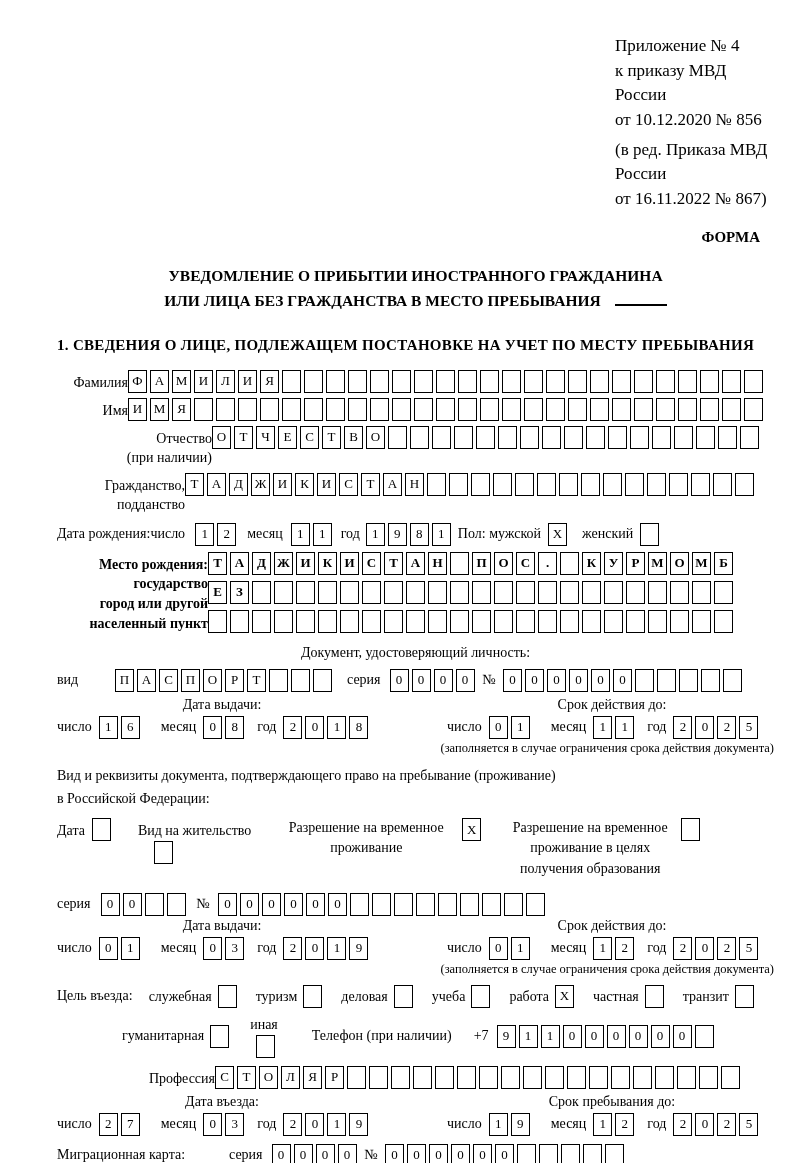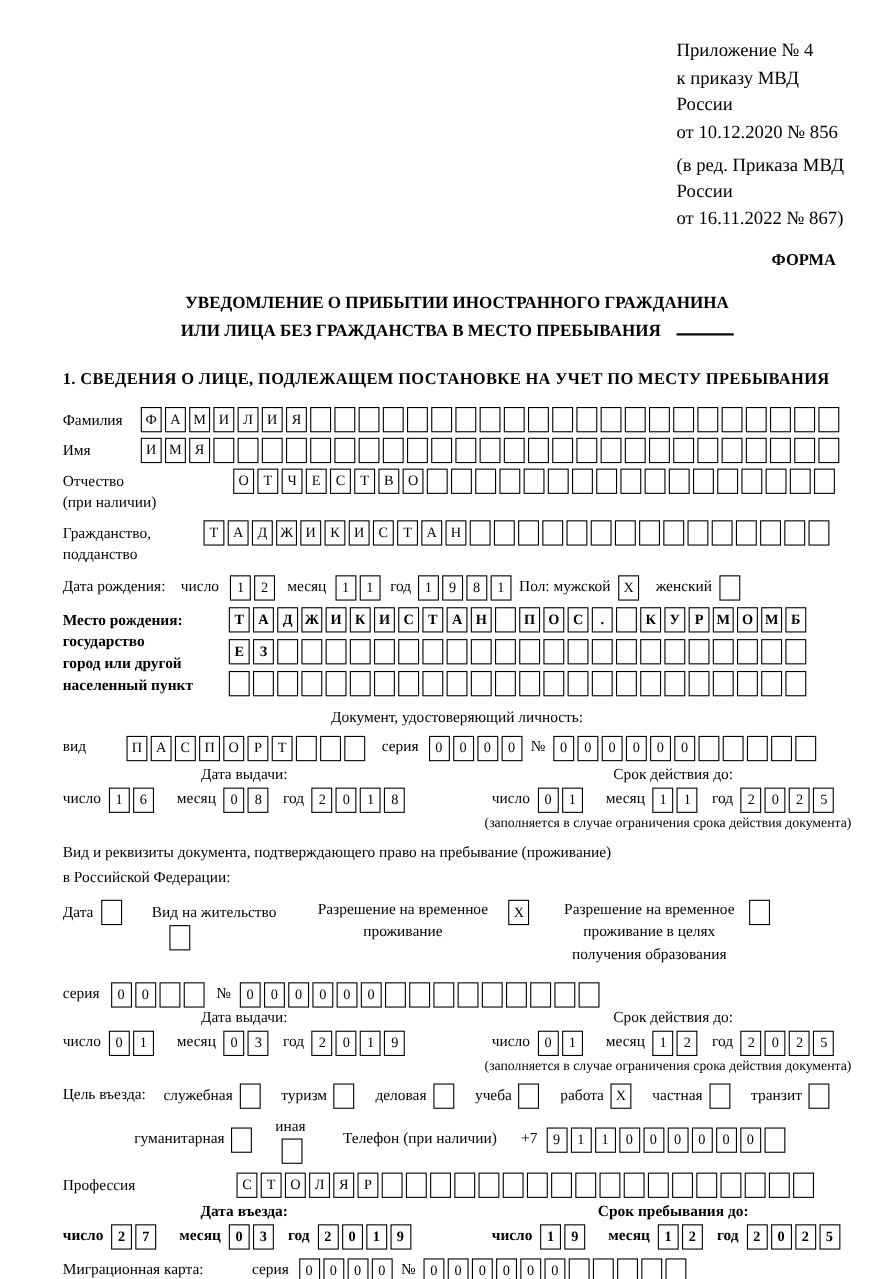--- a/index.html
+++ b/index.html
@@ -10,21 +10,21 @@
   }
   .hdr-block { margin-left:558px; font-size:17px; line-height:1.45; }
   .hdr-edition { margin-top:5px; }
   .forma { font-weight:bold; font-size:15px; text-align:right; padding-right:14px; margin-top:18px; }
   .title { font-weight:bold; font-size:15.5px; text-align:center; margin-top:18px; line-height:1.55; }
   .blank { display:inline-block; width:52px; border-bottom:2px solid #000; height:13px; margin-left:14px; }
   .sec-title { font-weight:bold; font-size:15px; margin-top:24px; margin-bottom:16px; letter-spacing:0.3px; }
   .frow { display:flex; align-items:flex-start; margin-bottom:5px; }
   .crow { display:flex; align-items:center; margin-bottom:5px; }
   .lbl { font-size:14px; line-height:1.4; }
-  .pt { padding-top:3px; }
+  .pt { padding-top:3px;text-align:right; }
   .cells { display:flex; flex:none; }
   .cell {
     display:inline-flex; flex:none; width:19px; height:23px; box-sizing:border-box;
     border:1.6px solid #000; margin-right:3px; align-items:center; justify-content:center;
     font-size:13px; background:#fff;
   }
   .cb { margin-left:7px; }
   .cellrows .cells { margin-bottom:6px; }
   .doc-header { text-align:center; font-weight:normal; font-size:14px; margin:6px 0 8px 0; }
   .dates-row { display:flex; align-items:center; margin-bottom:2px; }
@@ -203,21 +203,21 @@
         <span class="cell"></span>
         <span class="cell"></span>
         <span class="cell"></span>
         <span class="cell"></span>
         <span class="cell"></span>
         <span class="cell"></span>
       </div>
   </div>
 
   <div class="crow" style="margin-top:8px;">
-    <span class="inl" style="margin-right:14px;">Дата рождения:</span>
+    <span class="inl" style="">Дата рождения:</span>
     <span class="inl" style="margin-right:10px;">число</span>
     <span class="cells">
         <span class="cell">1</span>
         <span class="cell">2</span>
       </span>
     <span class="inl" style="margin:0 8px;">месяц</span>
     <span class="cells">
         <span class="cell">1</span>
         <span class="cell">1</span>
       </span>
@@ -586,21 +586,21 @@
         <span class="cell"></span>
         <span class="cell"></span>
         <span class="cell"></span>
         <span class="cell"></span>
         <span class="cell"></span>
         <span class="cell"></span>
         <span class="cell"></span>
       </div>
   </div>
 
-  <div class="dates-row" style="margin-top:3px;font-weight:bold;">
+  <div class="dates-row" style="margin-top:3px;">
     <div class="dgroup-left">
       <div class="date-title">Дата въезда:</div>
       <div class="date-cells">
         <span class="w">число</span>
         <span class="cells">
             <span class="cell">2</span>
             <span class="cell">7</span>
           </span>
         <span class="w" style="margin-left:8px;">месяц</span>
         <span class="cells">

